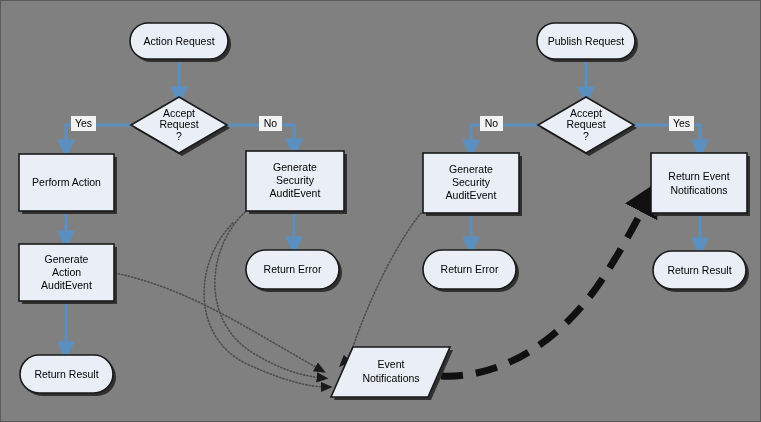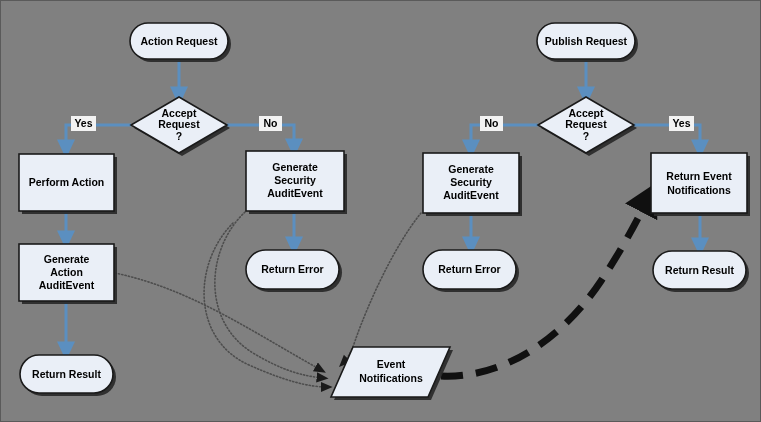--- a/index.html
+++ b/index.html
@@ -4,21 +4,20 @@
 <style>
   html,body{margin:0;padding:0;background:#fff;}
   #canvas{
     position:relative;
     width:761px;height:422px;
     background:#808080;
     box-sizing:border-box;
     border:1px solid #5a5a5a;
     overflow:hidden;
     font-family:"Liberation Sans", sans-serif;
-    font-weight:bold;
   }
   #canvas svg{position:absolute;left:0;top:0;}
   .node-text{
     font-family:"Liberation Sans", sans-serif;
     font-size:10.5px;
     fill:#000;
     text-anchor:middle;
     dominant-baseline:middle;
   }
   .edge-label{

